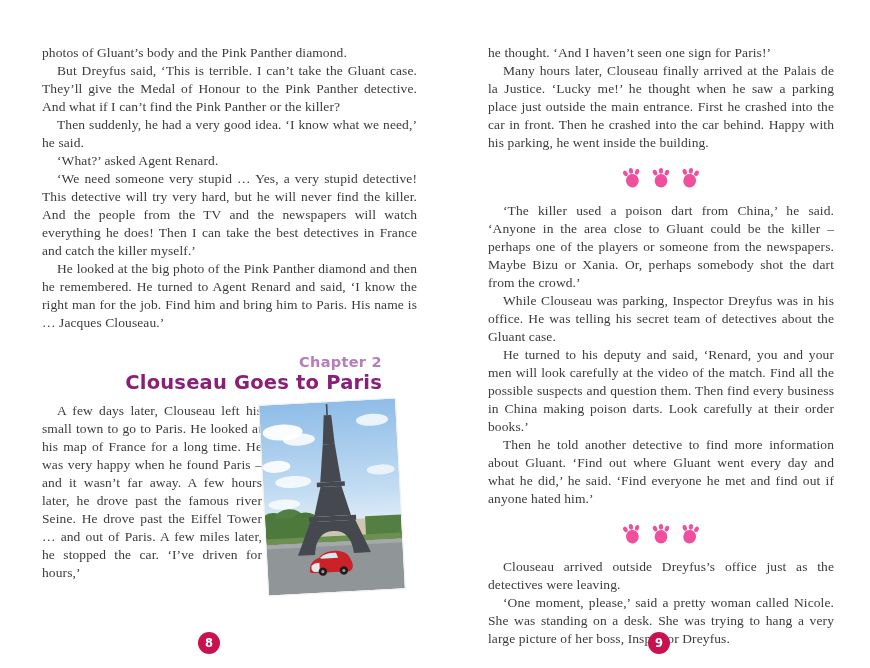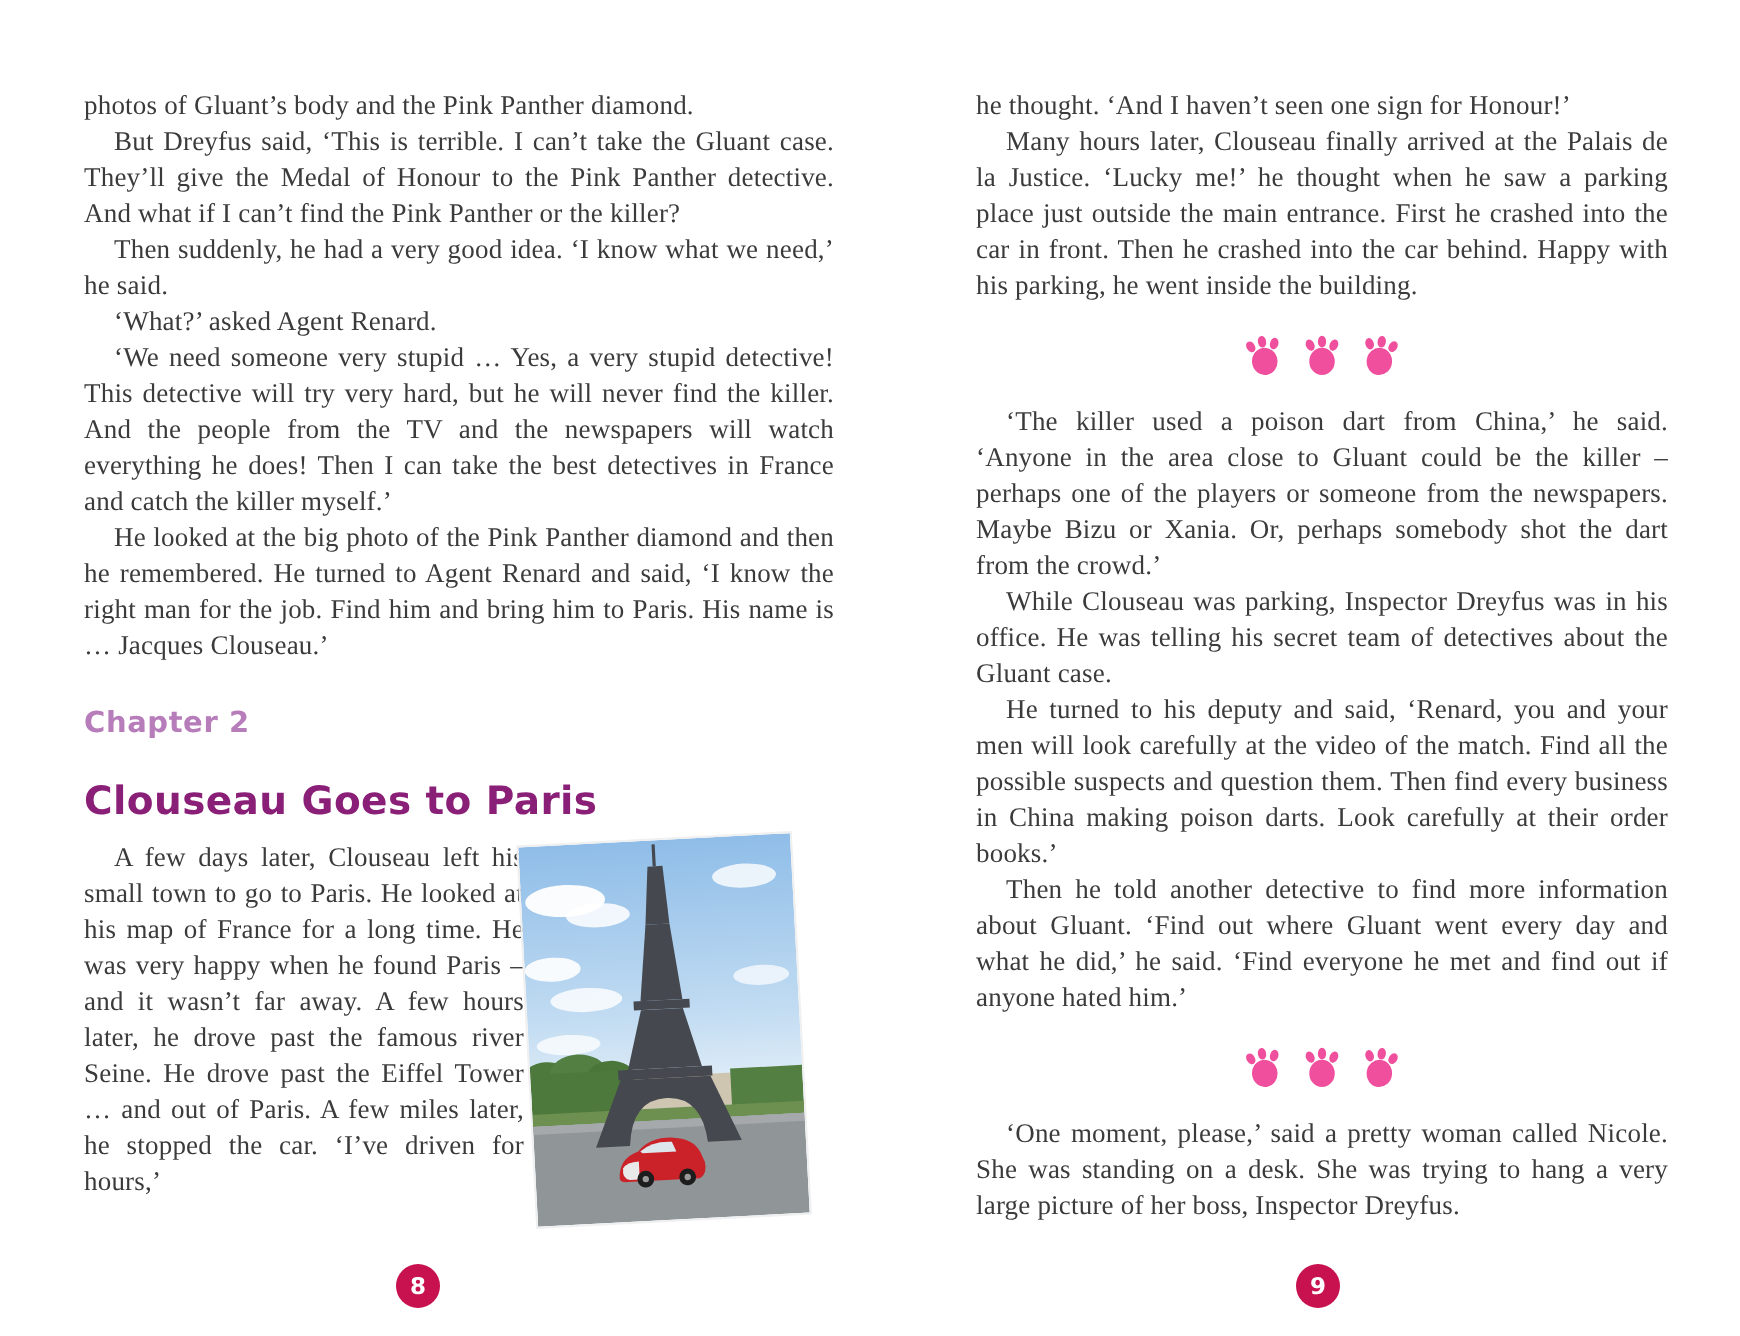--- a/index.html
+++ b/index.html
@@ -20,35 +20,35 @@
   p.body {
     margin: 0;
     font-size: 13.5px;
     line-height: 18px;
     color: #3b3b3b;
     text-align: justify;
     letter-spacing: 0.1px;
   }
   p.indent { text-indent: 15px; }
 
-  .chapter-head { width: 340px; text-align: left; margin: 22px 0 8px 0; }
+  .chapter-head { width: 340px; text-align: right; margin: 22px 0 8px 0; }
   .chapter-label {
     font-family: "DejaVu Sans", "Liberation Sans", sans-serif;
     font-weight: bold;
     font-size: 14.5px;
     color: #b77cba;
     letter-spacing: 0.3px;
   }
   .chapter-title {
     font-family: "DejaVu Sans", "Liberation Sans", sans-serif;
     font-weight: bold;
     font-size: 19.5px;
     color: #8a1f78;
     letter-spacing: 0.2px;
-    margin-top: 19px;
+    margin-top: 1px;
   }
 
   .intro-wrap { position: relative; margin-top: 6px; height: 200px; }
   .intro-wrap p.body { width: 220px; }
 
   .photo {
     position: absolute;
     left: 222px; top: 0;
     width: 136px; height: 190px;
     margin: 0;
@@ -161,21 +161,21 @@
         </svg>
       </figure>
     </div>
 
     <div class="page-badge">
       <span>8</span>
     </div>
   </section>
 
   <section class="page page-right">
-    <p class="body">he thought. ‘And I haven’t seen one sign for Honour!’</p>
+    <p class="body">he thought. ‘And I haven’t seen one sign for Paris!’</p>
     <p class="body indent">Many hours later, Clouseau finally arrived at the Palais de la Justice. ‘Lucky me!’ he thought when he saw a parking place just outside the main entrance. First he crashed into the car in front. Then he crashed into the car behind. Happy with his parking, he went inside the building.</p>
 
     <div class="paw-divider">
       <span class="paw">
         <svg viewBox="0 0 22 23">
             <ellipse cx="11" cy="14.5" rx="7" ry="7.5"></ellipse>
             <ellipse cx="4.5" cy="5.5" rx="2.3" ry="3.2" transform="rotate(-24 4.5 5.5)"></ellipse>
             <ellipse cx="11" cy="3.6" rx="2.3" ry="3.2"></ellipse>
             <ellipse cx="17.5" cy="5.5" rx="2.3" ry="3.2" transform="rotate(24 17.5 5.5)"></ellipse>
           </svg>
@@ -223,20 +223,21 @@
       <span class="paw">
         <svg viewBox="0 0 22 23">
             <ellipse cx="11" cy="14.5" rx="7" ry="7.5"></ellipse>
             <ellipse cx="4.5" cy="5.5" rx="2.3" ry="3.2" transform="rotate(-24 4.5 5.5)"></ellipse>
             <ellipse cx="11" cy="3.6" rx="2.3" ry="3.2"></ellipse>
             <ellipse cx="17.5" cy="5.5" rx="2.3" ry="3.2" transform="rotate(24 17.5 5.5)"></ellipse>
           </svg>
       </span>
     </div>
 
+    <p class="body indent">Clouseau arrived outside Dreyfus’s office just as the detectives were leaving.</p>
     <p class="body indent">‘One moment, please,’ said a pretty woman called Nicole. She was standing on a desk. She was trying to hang a very large picture of her boss, Inspector Dreyfus.</p>
 
     <div class="page-badge">
       <span>9</span>
     </div>
   </section>
 
 </div>
 
 </body></html>

